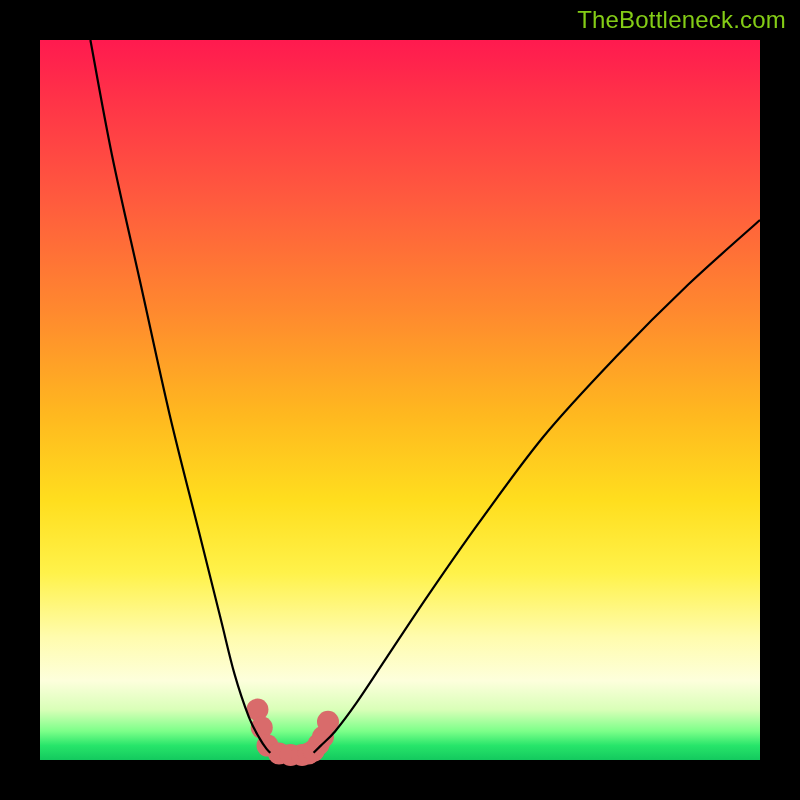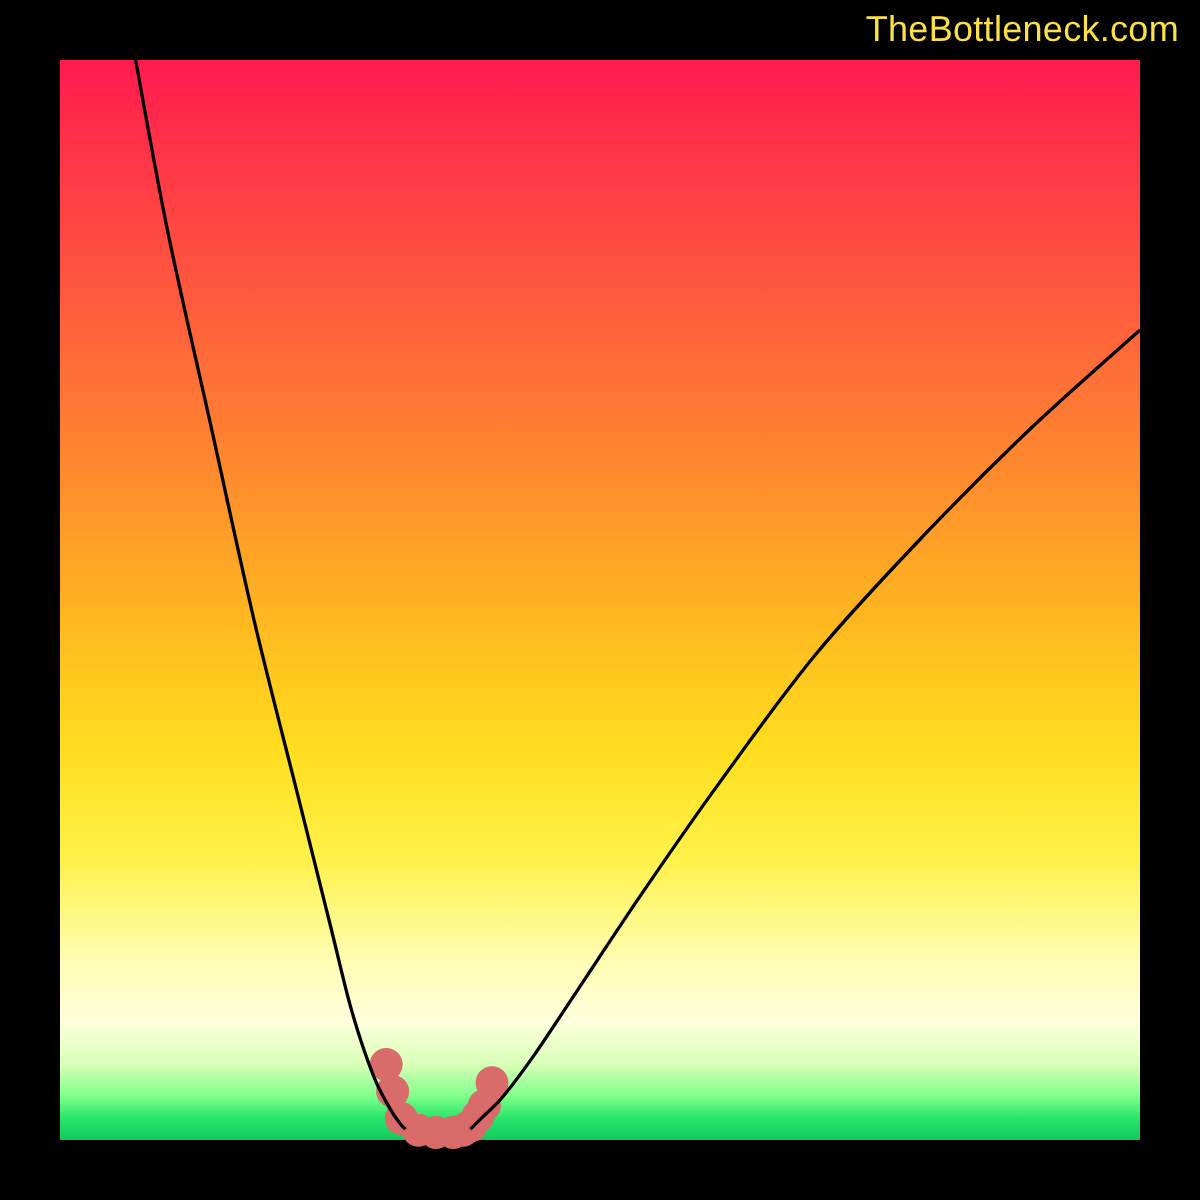--- a/index.html
+++ b/index.html
@@ -40,21 +40,21 @@
       #d9ffb8 93%,
       #7cff89 96%,
       #27e56a 98%,
       #13c95e 100%
     );
   }
   .watermark {
     position: absolute;
     top: 6px;
     right: 14px;
-    color: #fde047;
+    color: #84cc16;
     font-size: 24px;
     letter-spacing: 0.2px;
     font-weight: 400;
   }
   svg.overlay {
     position: absolute;
     left: 40px;
     top: 40px;
     width: 720px;
     height: 720px;

